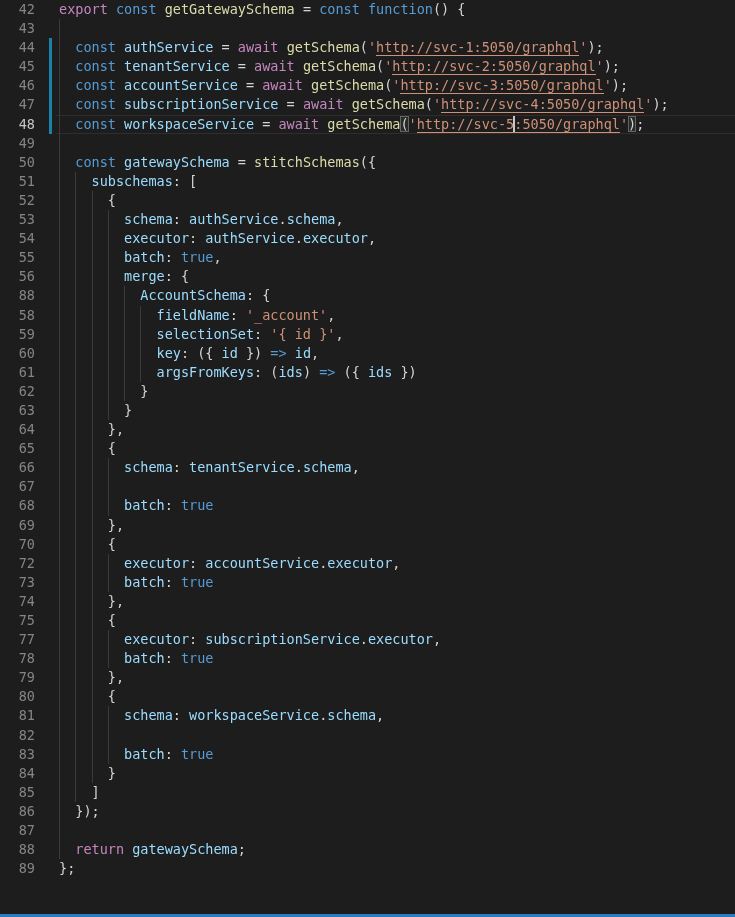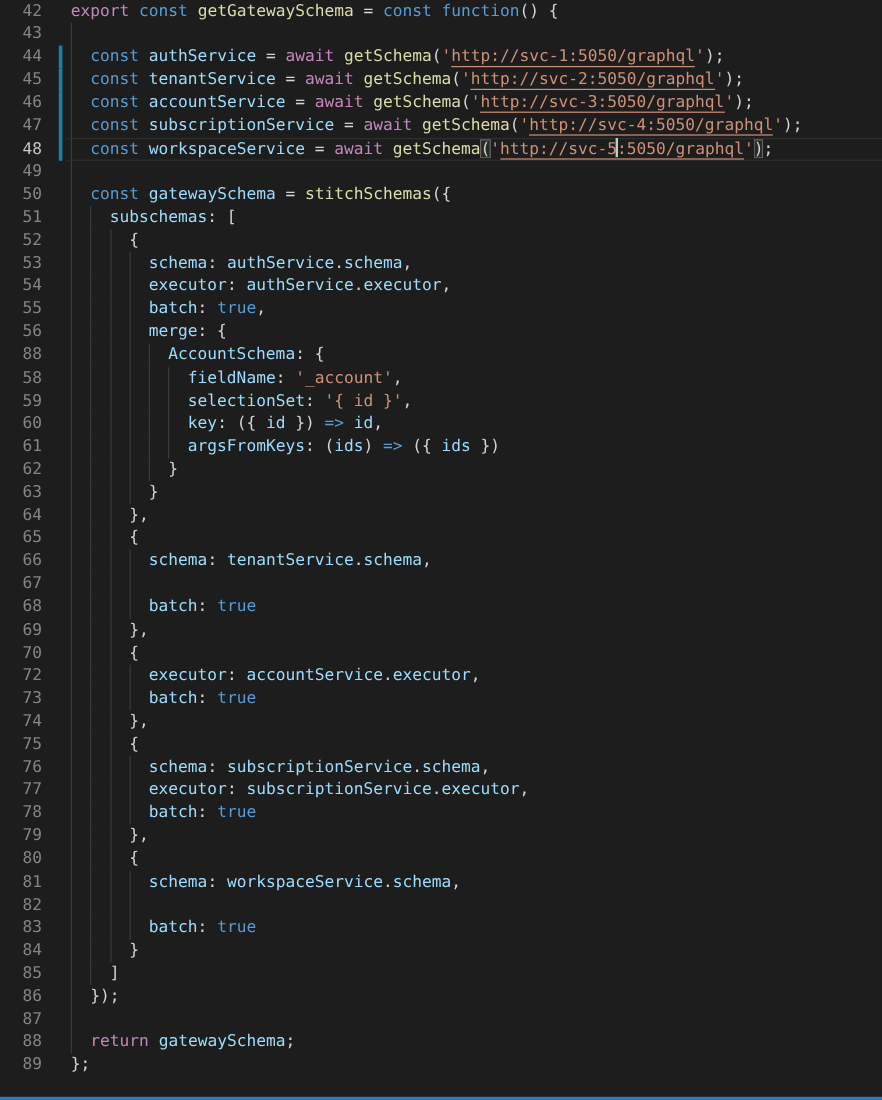--- a/index.html
+++ b/index.html
@@ -303,28 +303,20 @@
         <div class="guide" style="left: 75.256px;"></div>
         <div class="guide" style="left: 91.512px;"></div>
         <div class="num">75</div>
         <div class="code">      <span class="tk-pl">{</span></div>
       </div>
       <div class="line">
         <div class="guide" style="left: 59px;"></div>
         <div class="guide" style="left: 75.256px;"></div>
         <div class="guide" style="left: 91.512px;"></div>
         <div class="guide" style="left: 107.768px;"></div>
-        <div class="num">76</div>
-        <div class="code">        <span class="tk-vr">schema</span><span class="tk-pl">: </span><span class="tk-vr">subscriptionService</span><span class="tk-pl">.</span><span class="tk-vr">schema</span><span class="tk-pl">,</span></div>
-      </div>
-      <div class="line">
-        <div class="guide" style="left: 59px;"></div>
-        <div class="guide" style="left: 75.256px;"></div>
-        <div class="guide" style="left: 91.512px;"></div>
-        <div class="guide" style="left: 107.768px;"></div>
         <div class="num">77</div>
         <div class="code">        <span class="tk-vr">executor</span><span class="tk-pl">: </span><span class="tk-vr">subscriptionService</span><span class="tk-pl">.</span><span class="tk-vr">executor</span><span class="tk-pl">,</span></div>
       </div>
       <div class="line">
         <div class="guide" style="left: 59px;"></div>
         <div class="guide" style="left: 75.256px;"></div>
         <div class="guide" style="left: 91.512px;"></div>
         <div class="guide" style="left: 107.768px;"></div>
         <div class="num">78</div>
         <div class="code">        <span class="tk-vr">batch</span><span class="tk-pl">: </span><span class="tk-k2">true</span></div>

